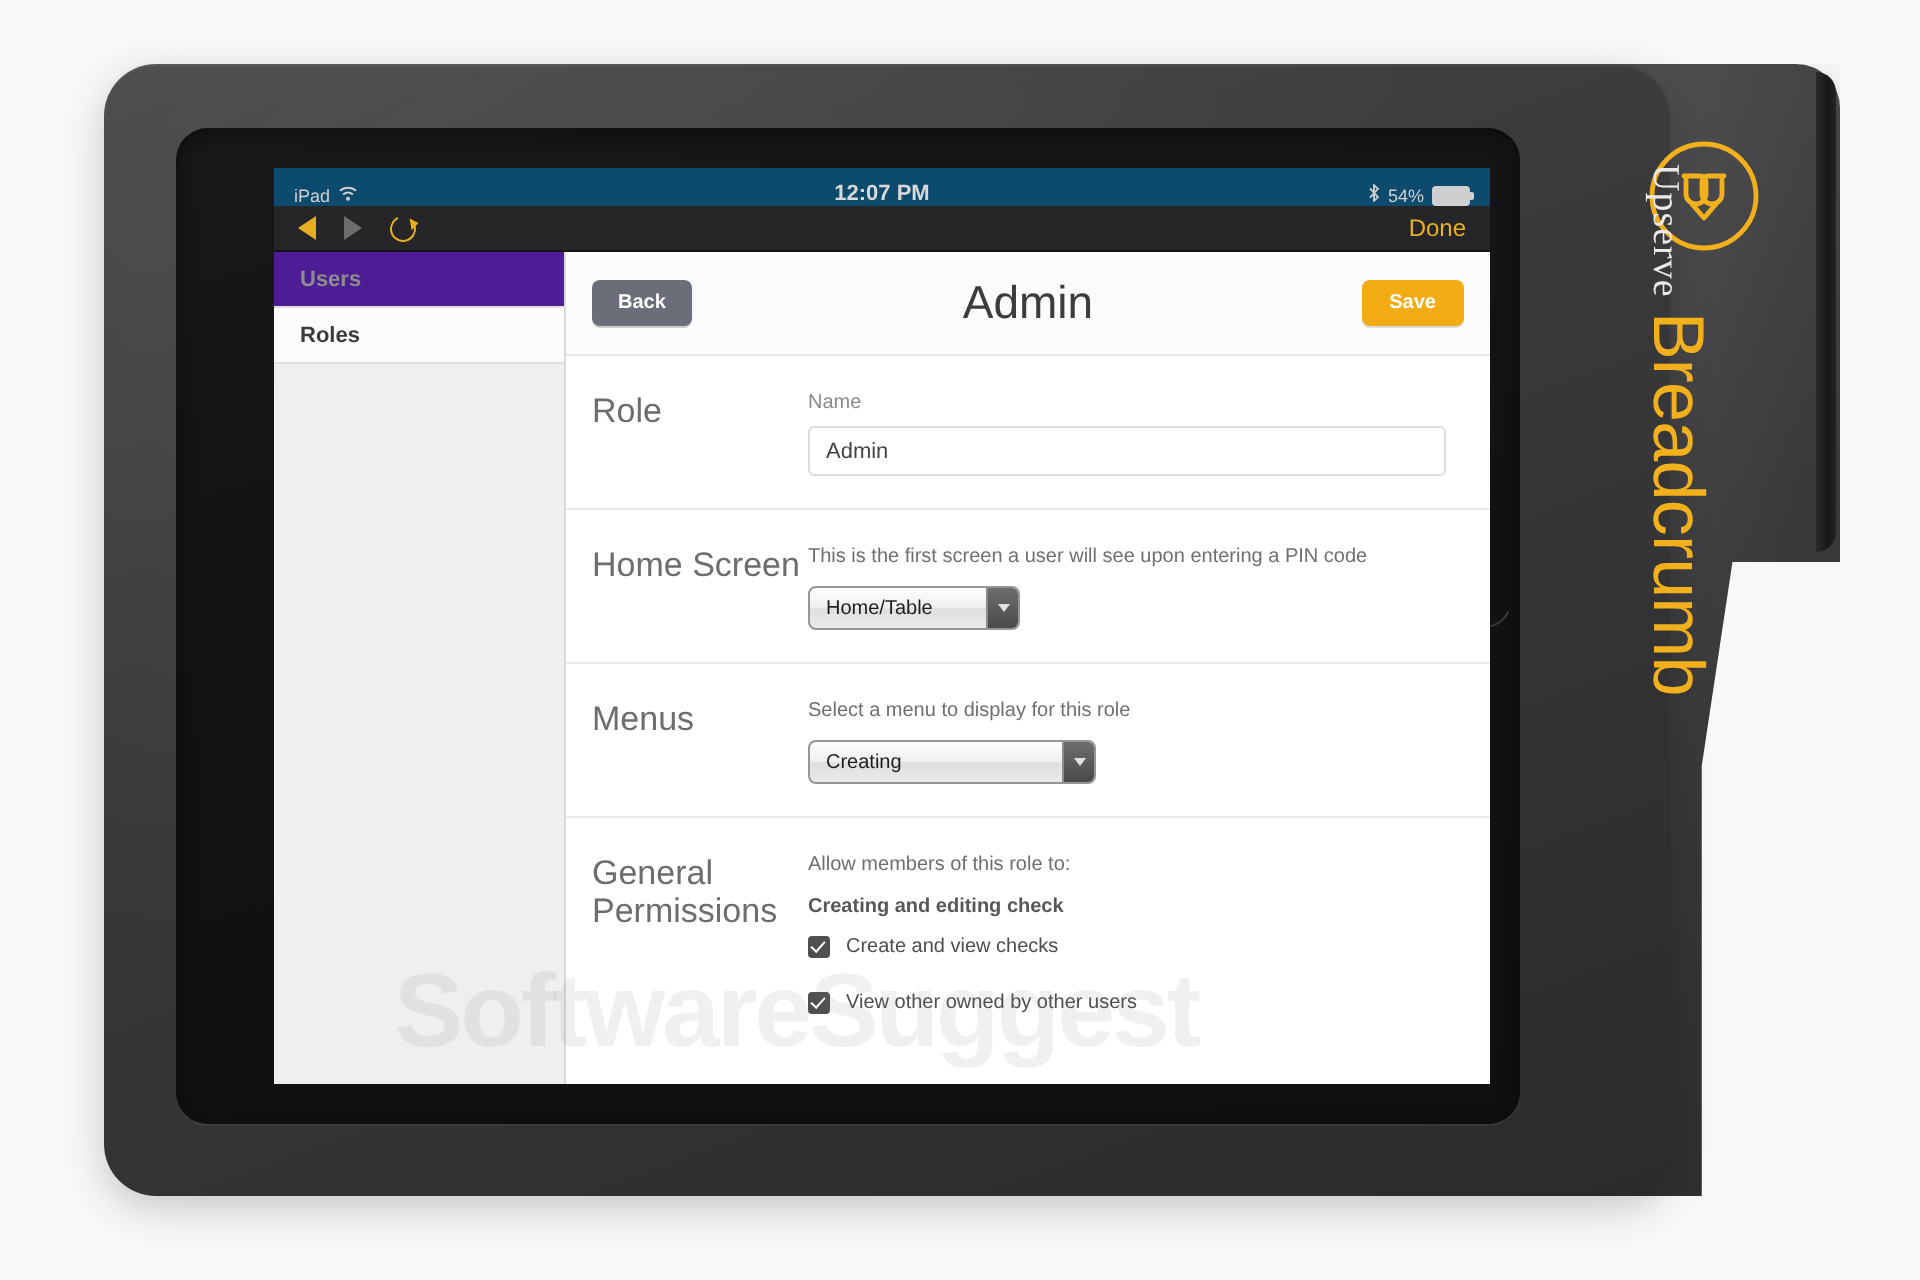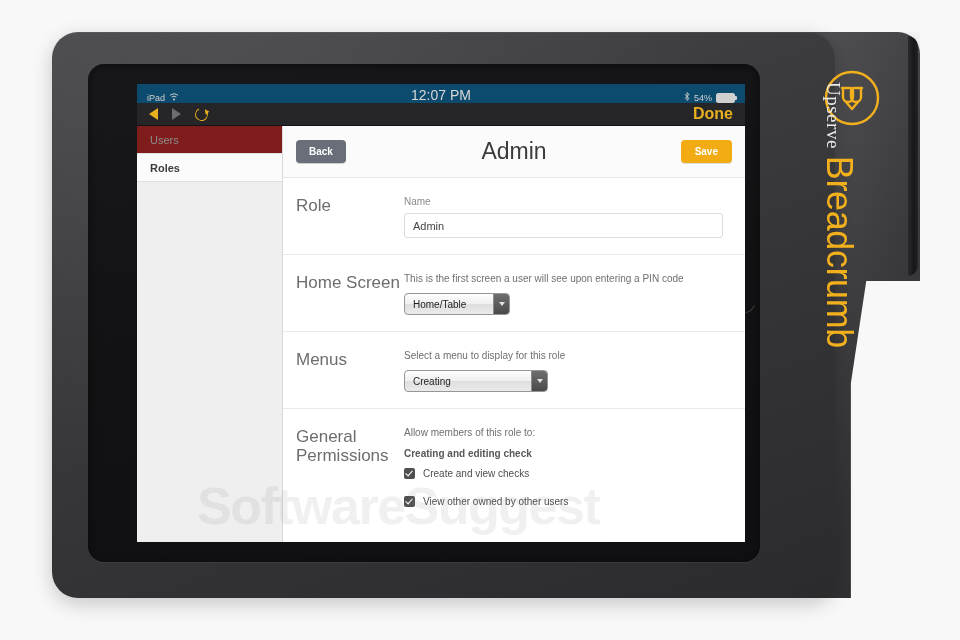--- a/index.html
+++ b/index.html
@@ -127,21 +127,21 @@
     background: #0c4a6e;
     color: #cfcfcf;
     font-size: 9px;
     display: flex; align-items: flex-end;
     padding: 0 10px;
     position: relative;
   }
   .sb-left { display: flex; align-items: center; gap: 4px; }
   .sb-center {
     position: absolute; left: 0; right: 0; text-align: center;
-    font-size: 14px; font-weight: normal; color: #d8d8d8;
+    font-size: 11px; font-weight: bold; color: #d8d8d8;
     pointer-events: none;
   }
   .sb-right {
     margin-left: auto; display: flex; align-items: center; gap: 4px;
     position: relative; z-index: 2;
   }
   .battery {
     width: 17px; height: 8px;
     border: 1px solid #cfcfcf; border-radius: 2px;
     position: relative; display: inline-block;
@@ -181,41 +181,41 @@
     top: -2px; right: -1px;
     width: 0; height: 0;
     border-left: 4px solid #e8b021;
     border-top: 3px solid transparent;
     border-bottom: 3px solid transparent;
     transform: rotate(-30deg);
   }
   .done-btn {
     margin-left: auto;
     color: #e8b021;
-    font-size: 16px;
-    font-weight: bold;
+    font-size: 12px;
   }
 
   
   .app { display: flex; height: 417px; background: #ffffff; }
 
   .sidebar {
     width: 145px;
     background: #efefef;
     border-right: 1px solid #d9d9d9;
     flex: 0 0 145px;
   }
   .side-item {
     height: 27px;
     display: flex; align-items: center;
     padding-left: 13px;
     font-size: 11px;
     color: #8d8d8d;
     border-bottom: 1px solid #e0e0e0;
-    background: #7f1d1d;
+    background: #4c1d95;
+    font-weight: bold;
   }
   .side-item.active {
     background: #fbfbfb;
     color: #3b3b3b;
     font-weight: bold;
   }
 
   .content { flex: 1; background: #fff; position: relative; overflow: hidden; }
 
   .apphead {

